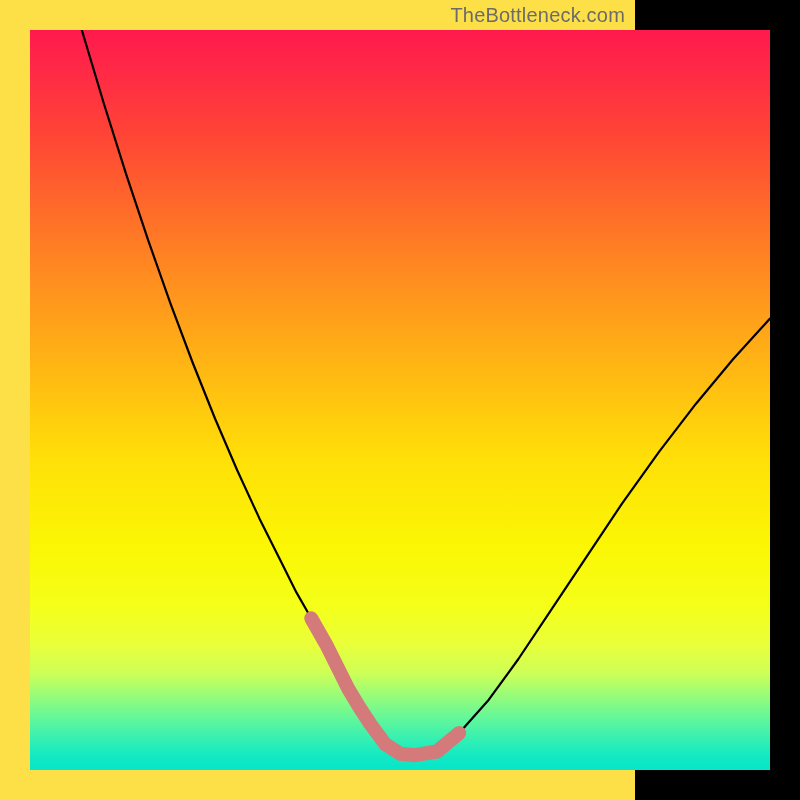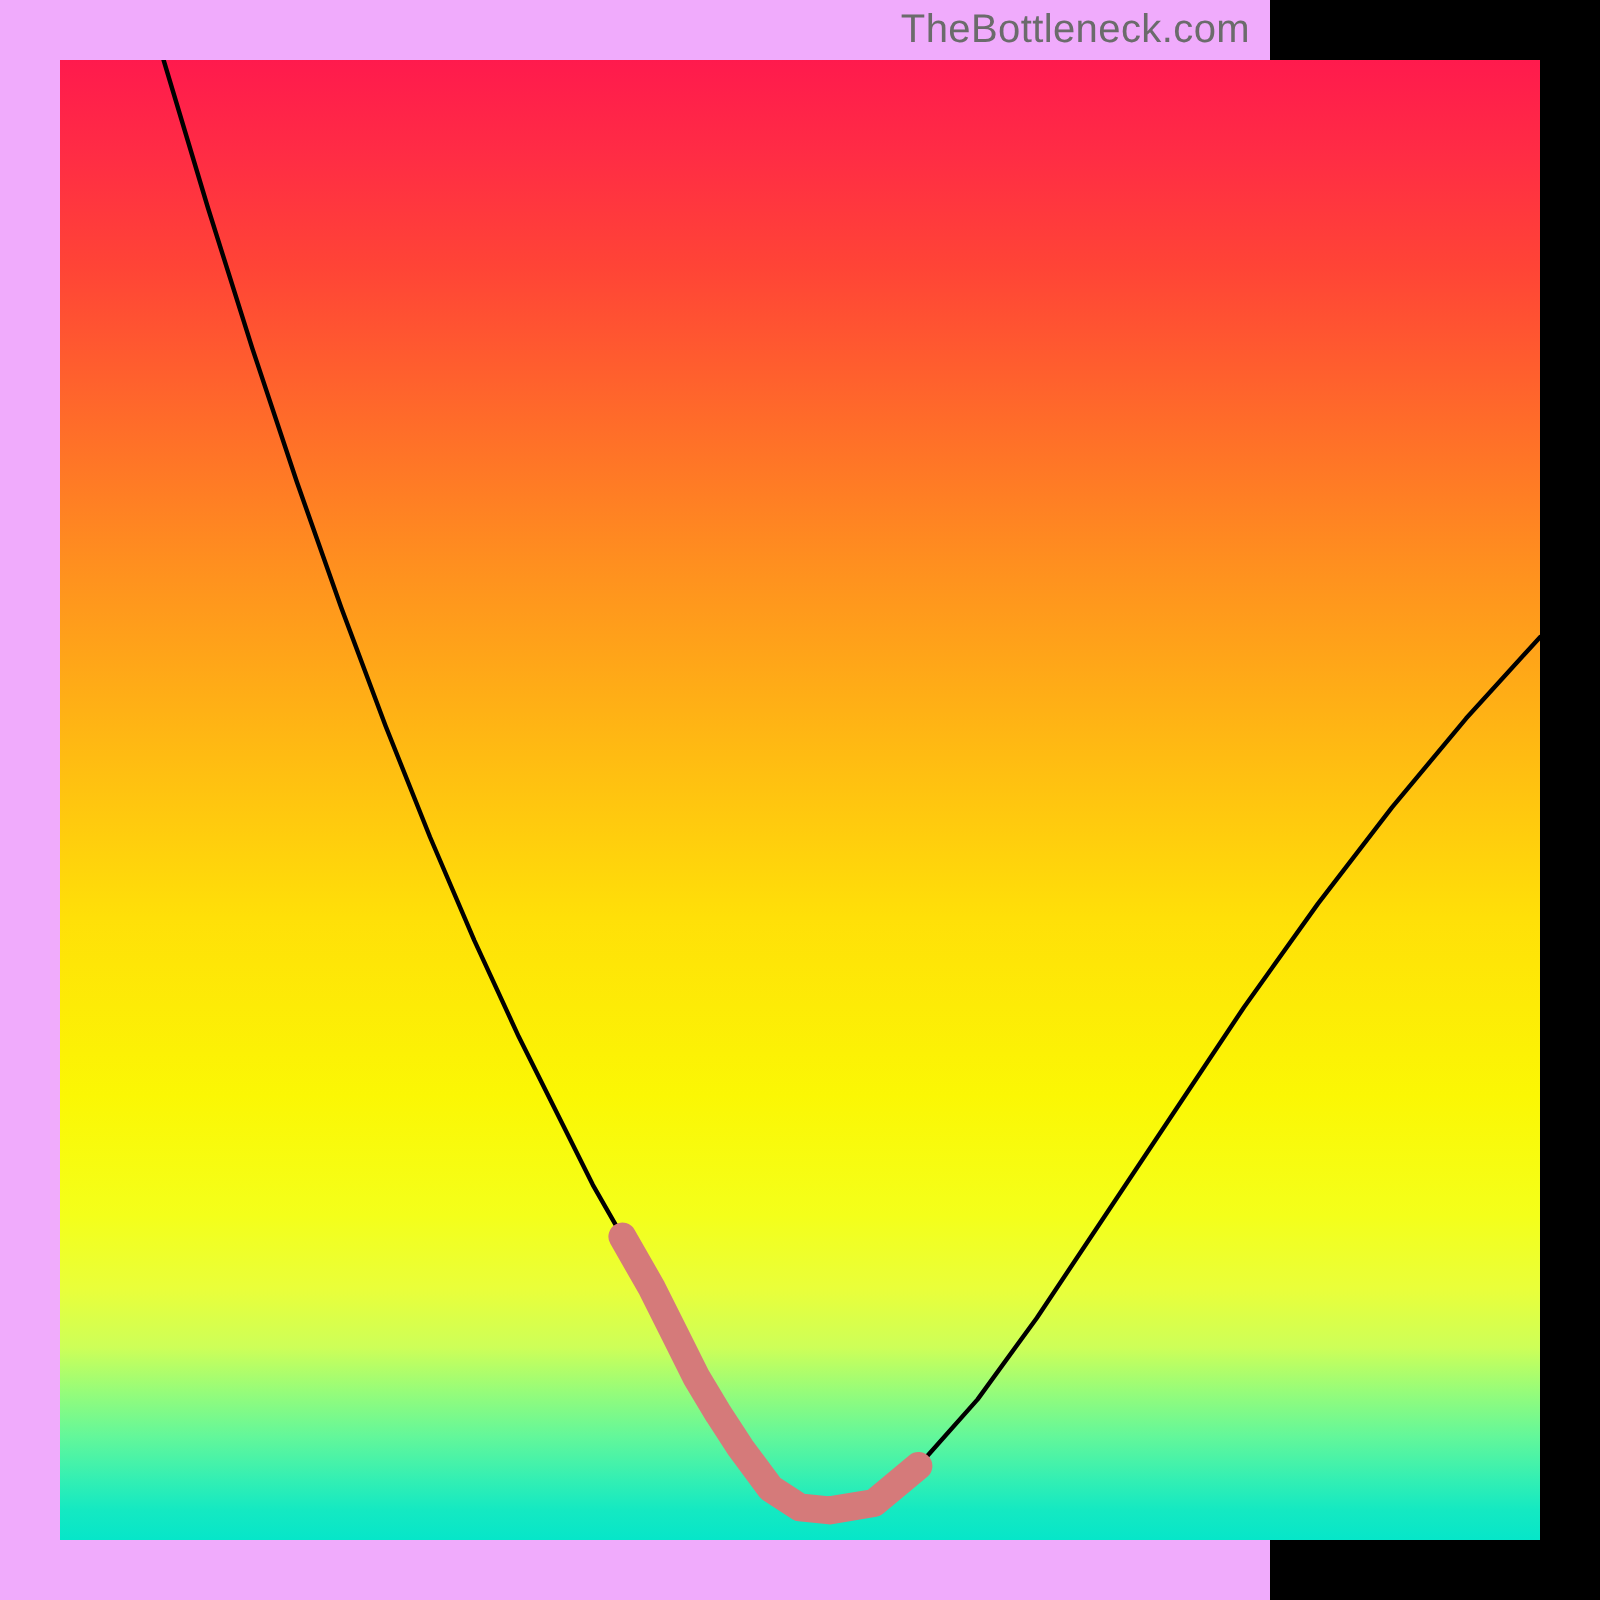--- a/index.html
+++ b/index.html
@@ -8,21 +8,21 @@
     width: 800px;
     height: 800px;
     overflow: hidden;
     background: #000;
     font-family: Arial, Helvetica, sans-serif;
   }
   .frame {
     position: relative;
     width: 635px;
     height: 800px;
-    background: #f0abfc;
+    background: #fde047;
   }
   .plot-area {
     position: absolute;
     left: 30px;
     top: 30px;
     width: 740px;
     height: 740px;
     
     background: linear-gradient(
       to bottom,

